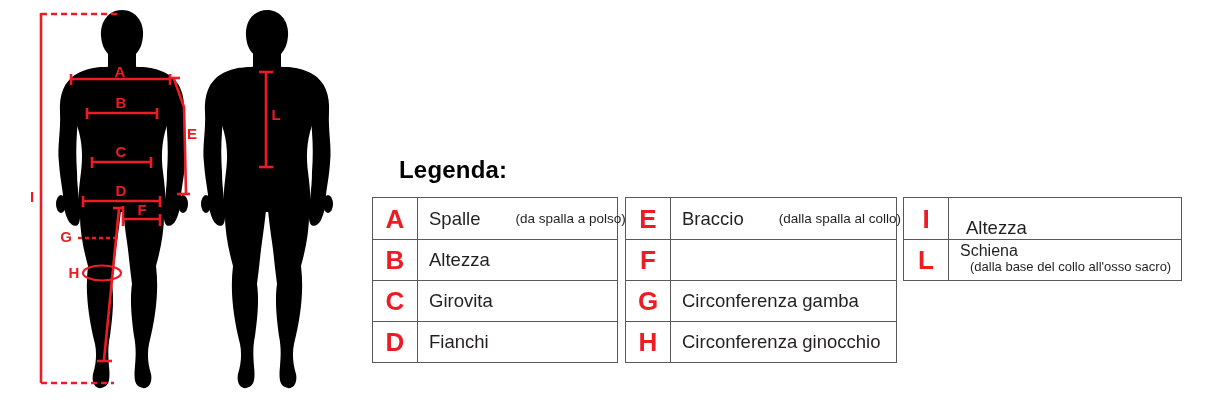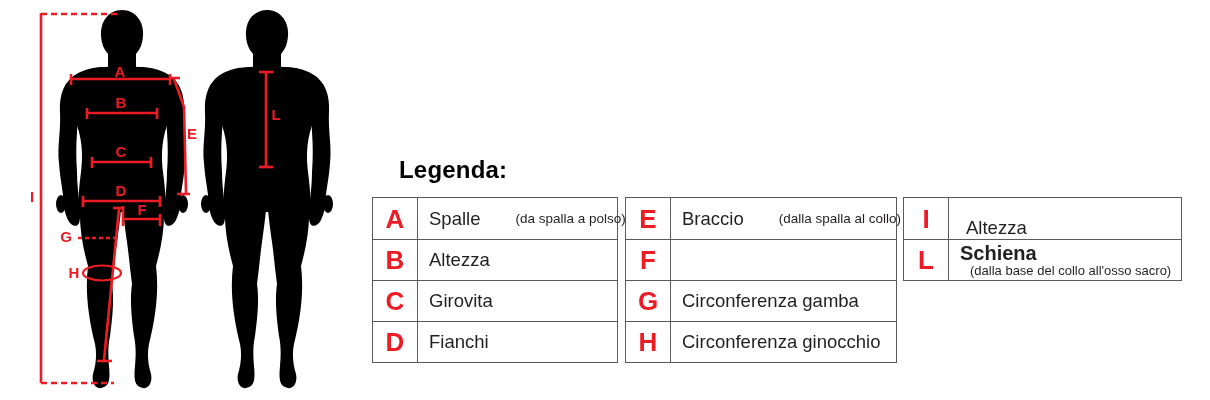--- a/index.html
+++ b/index.html
@@ -26,21 +26,21 @@
     width:45px; flex:0 0 45px; border-right:1px solid #58595b;
     display:flex; align-items:center; justify-content:center;
     color:#ed1c24; font-weight:bold; font-size:26px; line-height:1;
   }
   .lcell.desc {
     flex:1; display:flex; align-items:center; padding-left:11px;
     font-size:18.5px; color:#231f20; white-space:nowrap;gap:30px;
   }
   .desc .note { font-size:13.5px; margin-left:5px; color:#231f20; }
   .lrow.row-l .desc { display:block; padding-top:3px; line-height:1.05; }
-  .lrow.row-l .desc .main { display:block; font-size:20px;font-weight:bold; }
+  .lrow.row-l .desc .main { display:block; font-size:16px; }
   .lrow.row-l .desc .note { display:block; margin-left:10px; font-size:13px; }
   .lrow.row-i .desc { padding-left:17px;align-items:flex-end; }
   .figure-label { font-weight:bold; font-size:15px; fill:#ed1c24; }
 </style>
 </head>
 <body>
 
 <div class="stage">
 
   <svg class="diagram-svg" width="365" height="400" viewBox="0 0 365 400">

